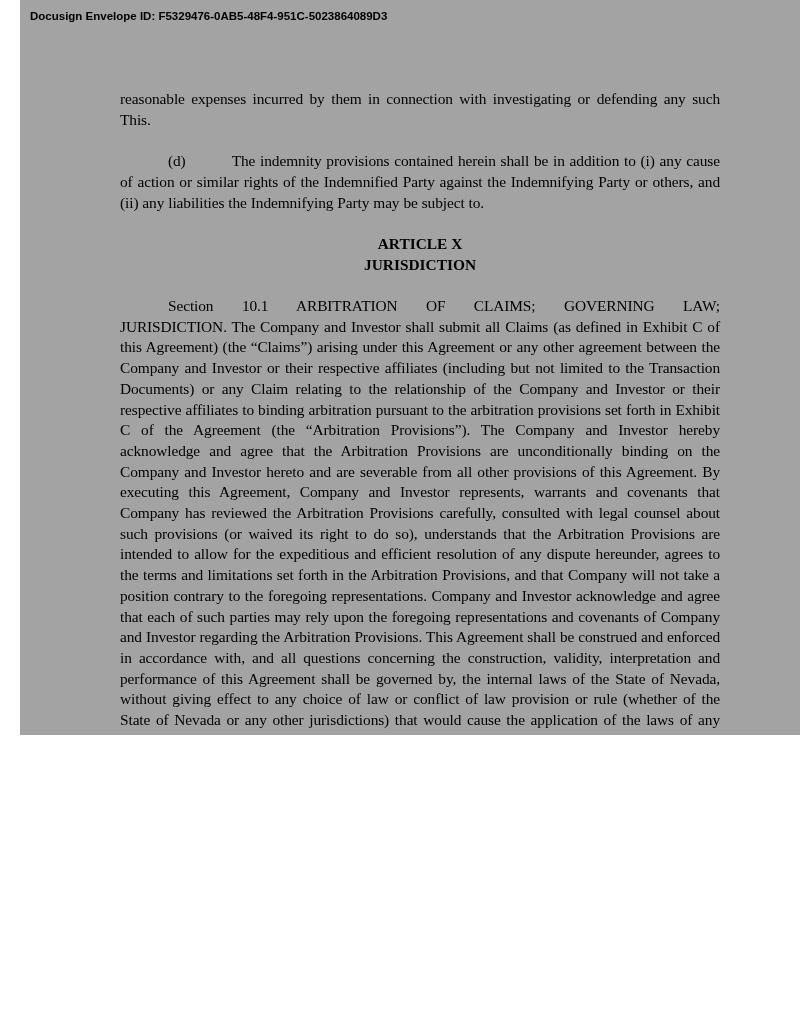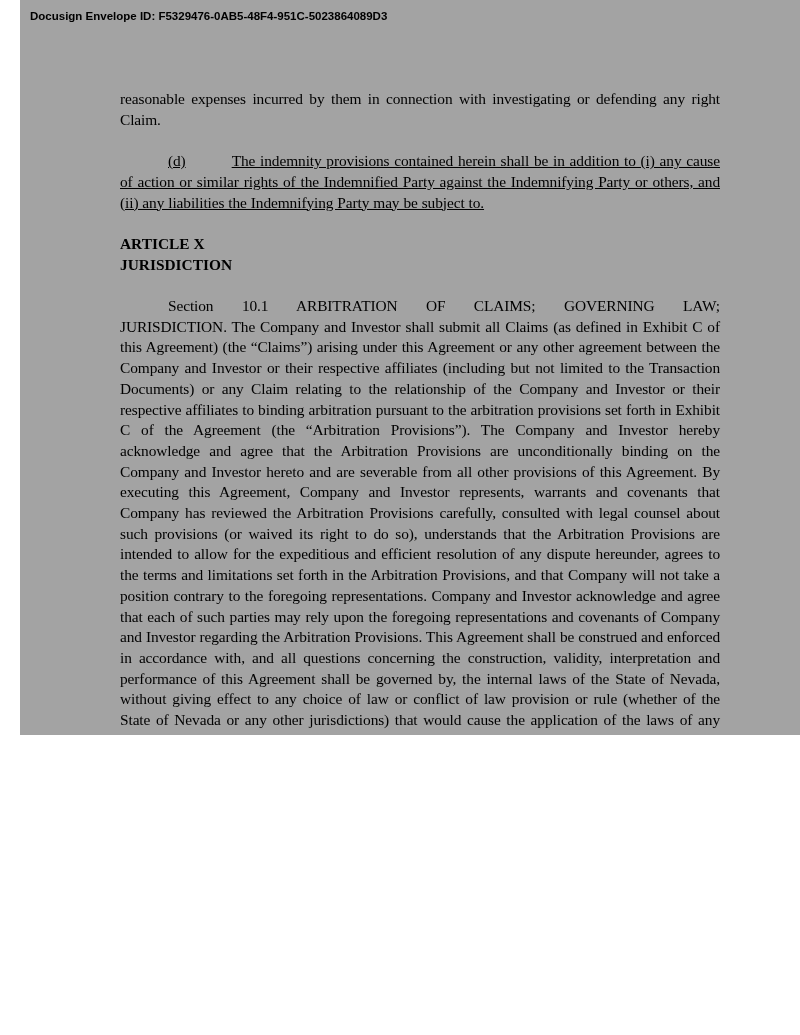--- a/index.html
+++ b/index.html
@@ -39,27 +39,27 @@
     font-size: 15.4px;
     line-height: 20.7px;
     letter-spacing: -0.1px;
     word-spacing: 0.2px;
   }
   .para + .para, .article-heading {
     margin-top: 20.7px;
   }
   .indented {
     text-indent: 48px;
-    text-decoration: underline;
   }
   .tab-after-d {
     display: inline-block;
     width: 46px;
   }
   .article-heading {
+    text-align: center;
     font-weight: bold;
     font-size: 15.4px;
     line-height: 20.7px;
   }
   .section-para {
     margin-top: 20.7px;
     text-indent: 0;
   }
   .sec-line1 {
     display: block;
@@ -72,21 +72,21 @@
 </style>
 </head>
 <body>
 
 <div class="page">
 
   <div class="docusign-header">Docusign Envelope ID: F5329476-0AB5-48F4-951C-5023864089D3</div>
 
   <div class="content">
 
-    <p class="para">reasonable expenses incurred by them in connection with investigating or defending any right Claim.</p>
+    <p class="para">reasonable expenses incurred by them in connection with investigating or defending any such This.</p>
 
     <p class="para indented"><span>(d)</span><span class="tab-after-d"></span><span>The indemnity provisions contained herein shall be in addition to (i) any cause of action or similar rights of the Indemnified Party against the Indemnifying Party or others, and (ii) any liabilities the Indemnifying Party may be subject to.</span></p>
 
     <div class="article-heading">
       <div>ARTICLE X</div>
       <div>JURISDICTION</div>
     </div>
 
     <p class="para section-para"><span class="sec-line1"><span>Section</span> <span>10.1</span> <span class="u">ARBITRATION OF CLAIMS; GOVERNING LAW;</span></span><span class="u">JURISDICTION</span><span>. The Company and Investor shall submit all Claims (as defined in Exhibit C of this Agreement) (the “Claims”) arising under this Agreement or any other agreement between the Company and Investor or their respective affiliates (including but not limited to the Transaction Documents) or any Claim relating to the relationship of the Company and Investor or their respective affiliates to binding arbitration pursuant to the arbitration provisions set forth in Exhibit C of the Agreement (the “Arbitration Provisions”). The Company and Investor hereby acknowledge and agree that the Arbitration Provisions are unconditionally binding on the Company and Investor hereto and are severable from all other provisions of this Agreement. By executing this Agreement, Company and Investor represents, warrants and covenants that Company has reviewed the Arbitration Provisions carefully, consulted with legal counsel about such provisions (or waived its right to do so), understands that the Arbitration Provisions are intended to allow for the expeditious and efficient resolution of any dispute hereunder, agrees to the terms and limitations set forth in the Arbitration Provisions, and that Company will not take a position contrary to the foregoing representations. Company and Investor acknowledge and agree that each of such parties may rely upon the foregoing representations and covenants of Company and Investor regarding the Arbitration Provisions.  This Agreement shall be construed and enforced in accordance with, and all questions concerning the construction, validity, interpretation and performance of this Agreement shall be governed by, the internal laws of the State of Nevada, without giving effect to any choice of law or conflict of law provision or rule (whether of the State of Nevada or any other jurisdictions) that would cause the application of the laws of any jurisdictions other than the State of Nevada. The Company and Investor consent to and expressly agree that the exclusive venue for arbitration of any Claims arising under this Agreement or any other agreement between the Company and Investor or their respective affiliates (including but not limited to the Transaction Documents) or any Claim relating to the relationship of the Company and Investor or their respective affiliates shall be in the State of Nevada. Without modifying the Company’s and Investor’s mandatory obligations to resolve disputes hereunder pursuant to the Arbitration Provisions, for any litigation arising in connection with any of the Transaction Documents (and notwithstanding the terms (specifically including any governing law and venue terms) of any transfer agent services agreement or other agreement between the Company’s transfer agent and the Company, such litigation specifically includes, without limitation any action between or involving Company and the Company’s transfer agent related to Investor in any way (specifically including, without limitation, any action where Company seeks to obtain an injunction, temporary restraining order, or otherwise prohibit the Company’s transfer agent from issuing shares of Common Stock to Investor for any reason)), each party hereto hereby (i) consents to and expressly submits to</span></p>
 

